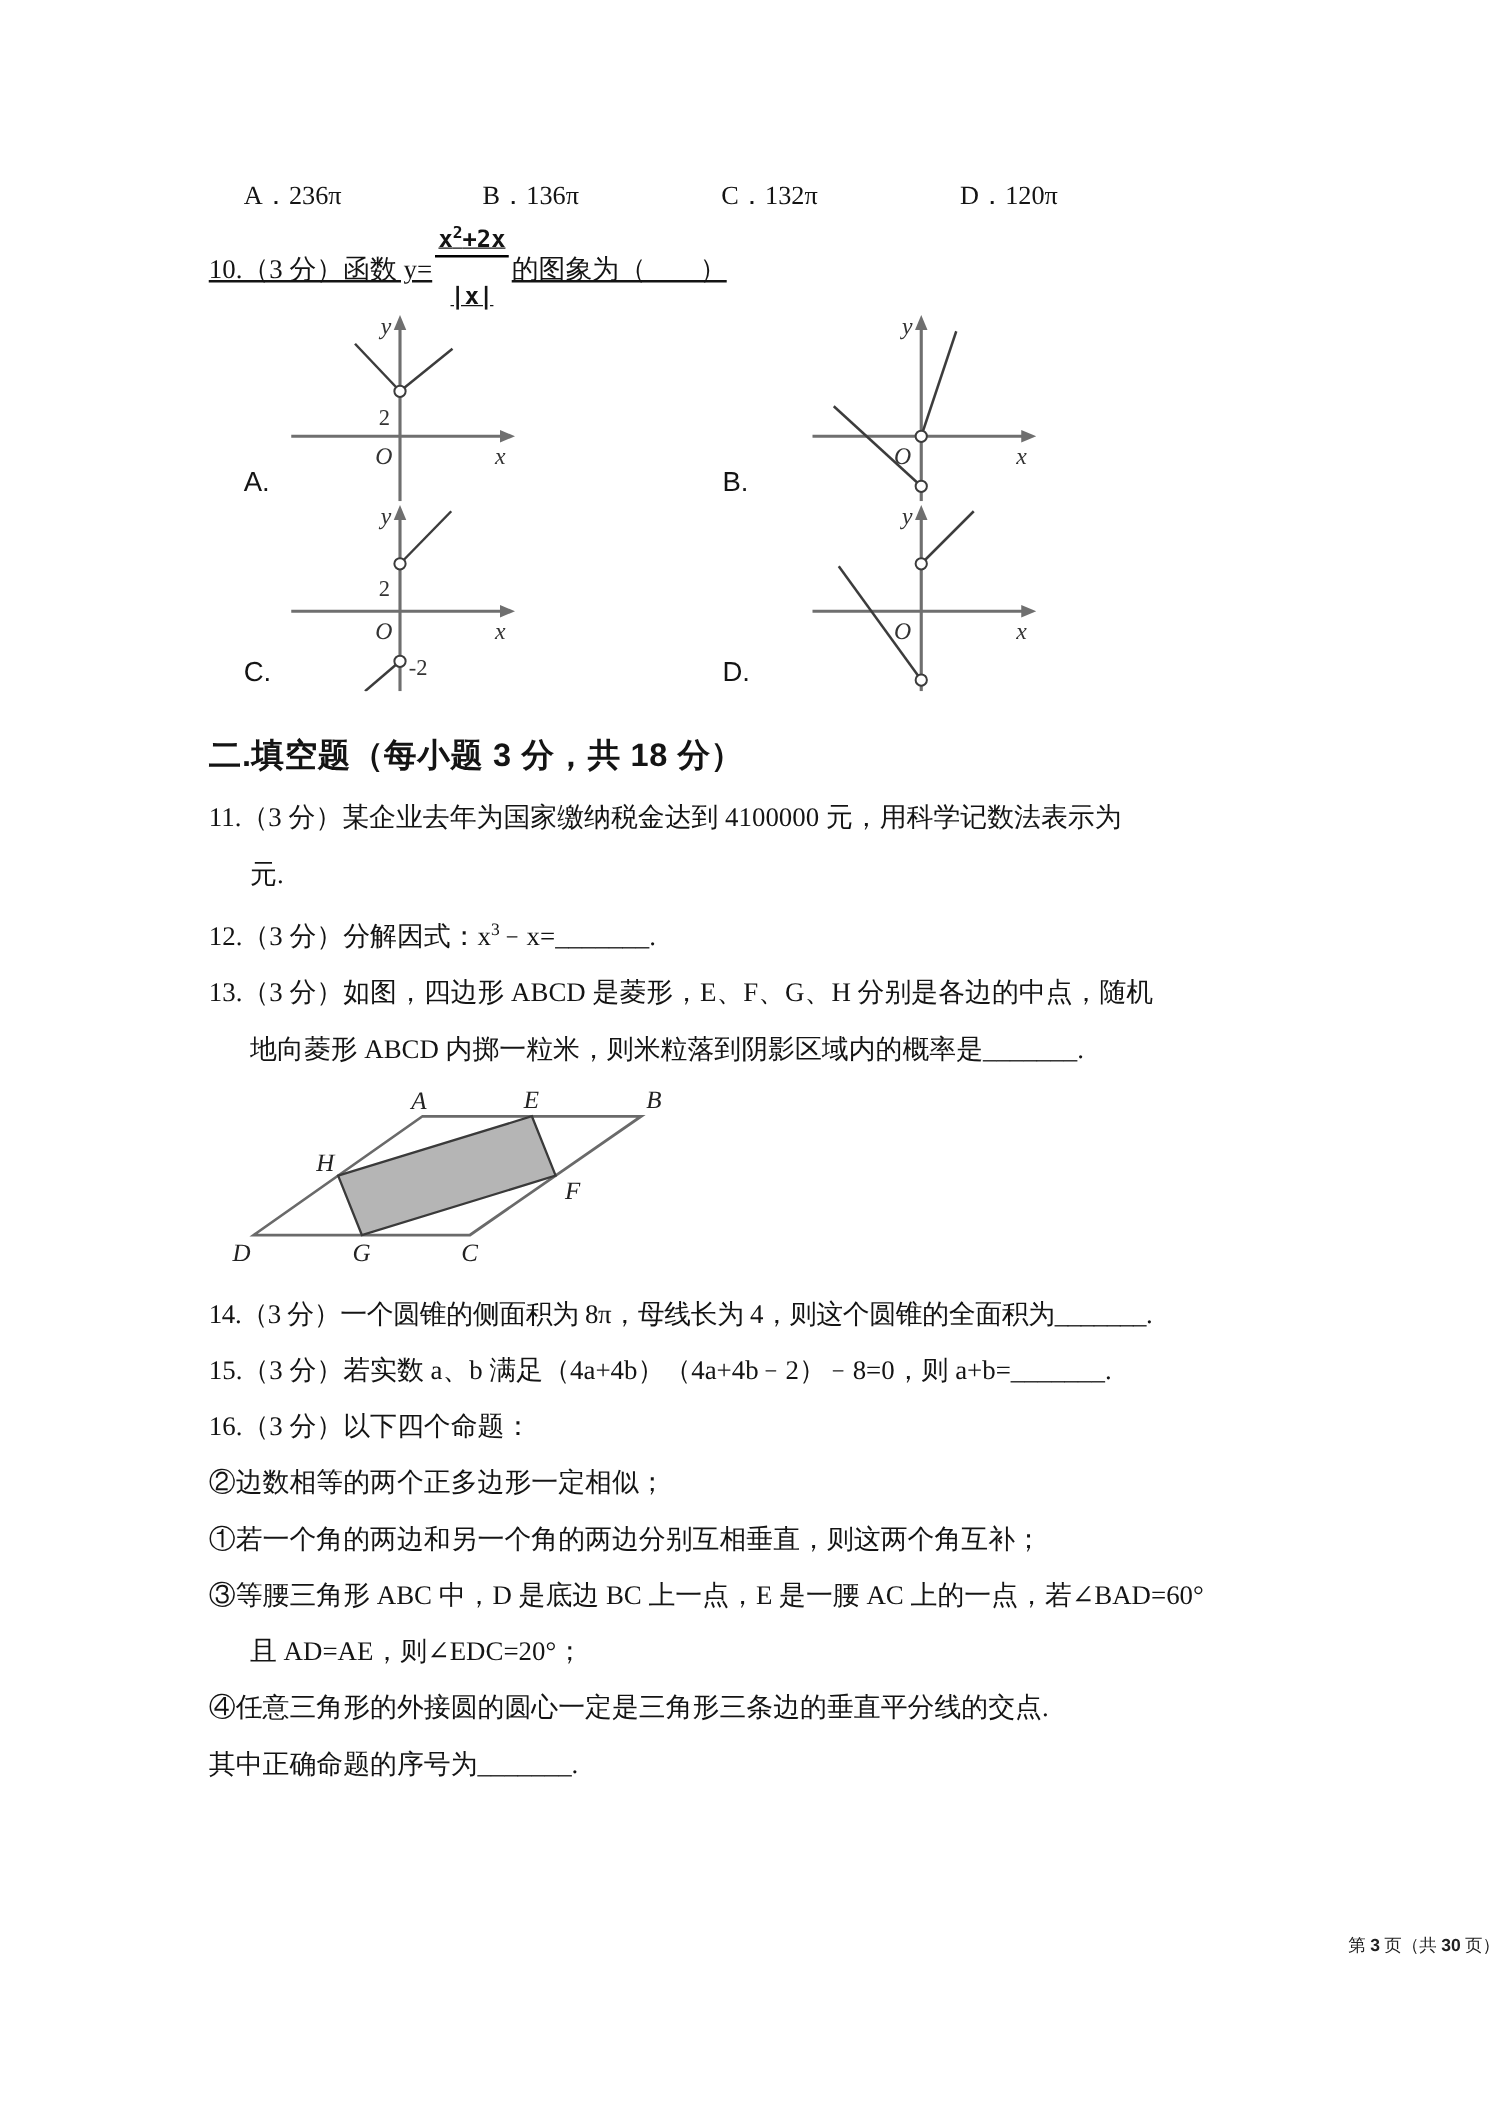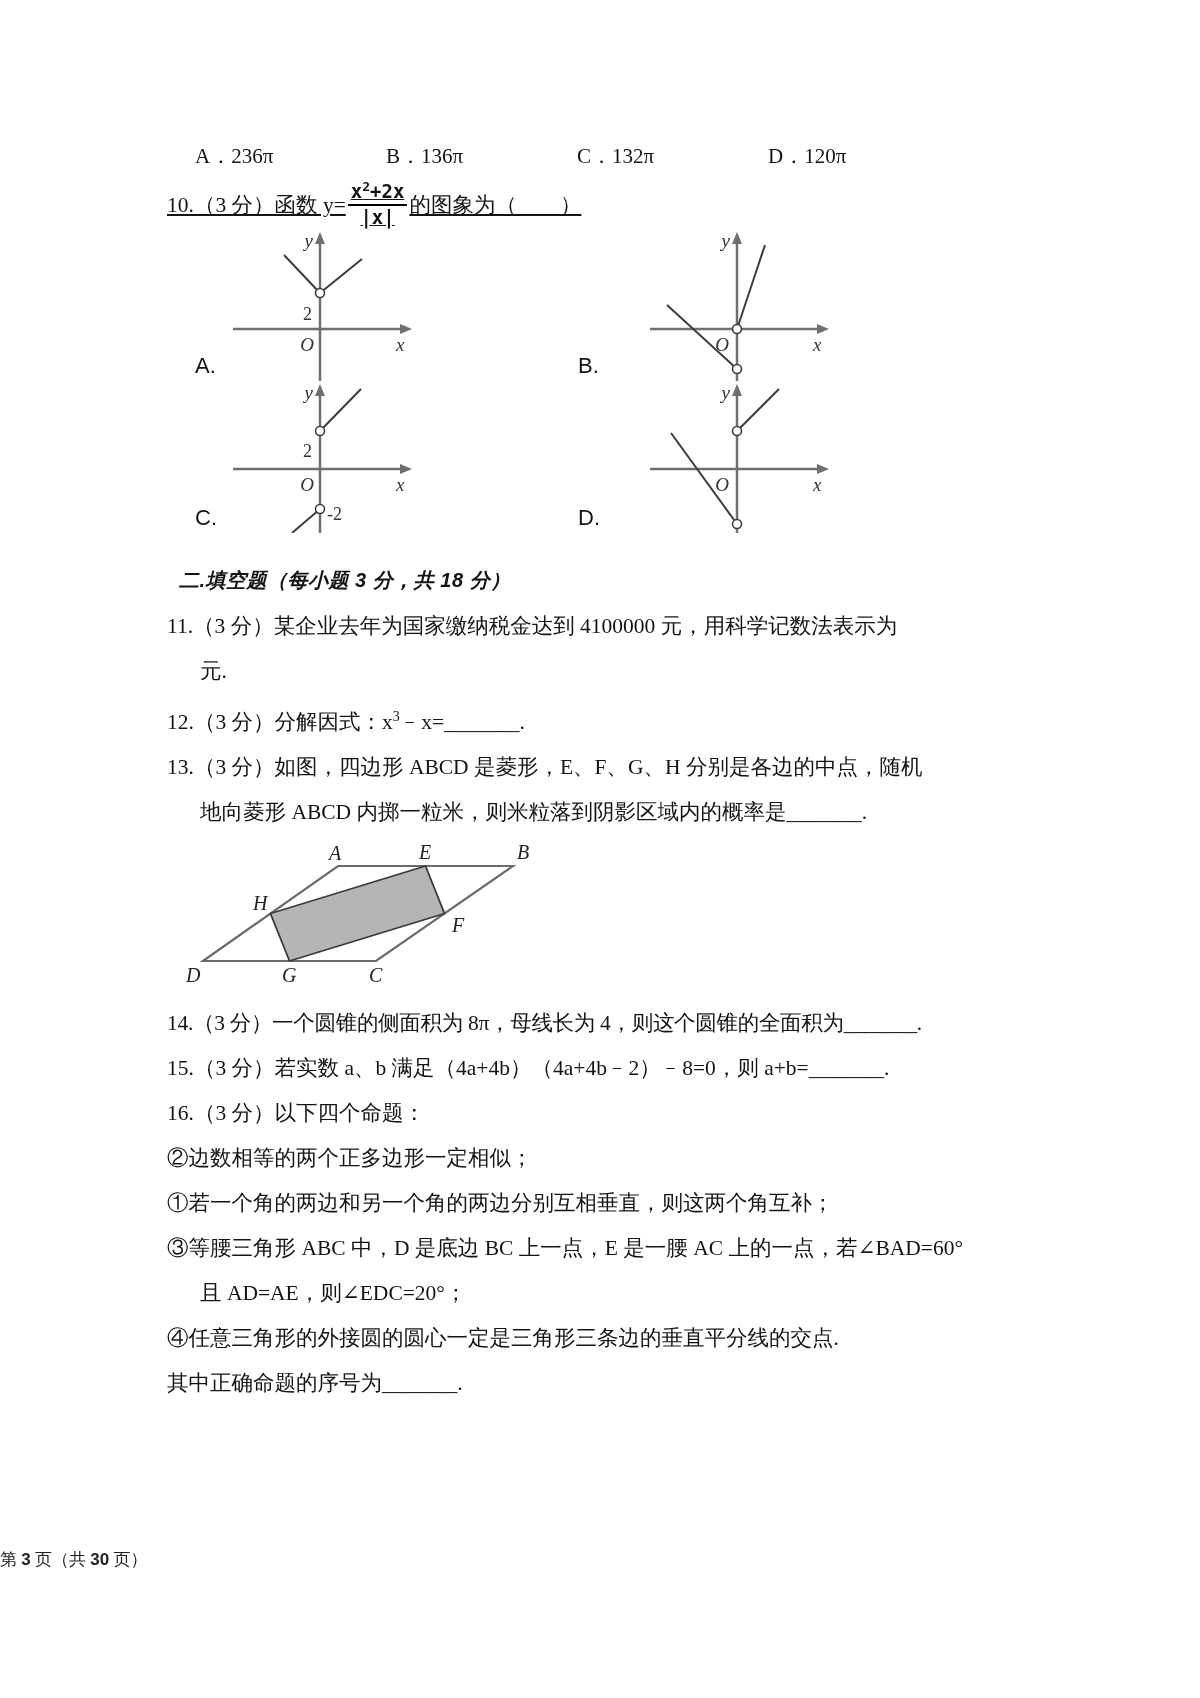--- a/index.html
+++ b/index.html
@@ -12,21 +12,21 @@
 
   
   .opts-row { display:flex; margin-left:30px; font-size:21px; }
   .opts-row .opt { width:191px; }
   .opts-row .opt:last-child { width:auto; }
 
   
   .stem { margin:10px 0 0 2px; font-size:21.5px; display:flex; align-items:center;text-decoration:underline; }
   .frac { display:inline-flex; flex-direction:column; align-items:center;
           font-size:19px; line-height:1.15; margin:0 2px; font-weight:bold;
-          font-family:"DejaVu Sans Mono","Liberation Mono",monospace; }
+          font-family:"DejaVu Sans Mono","Liberation Mono",monospace;gap:20px; }
   .frac .num { border-bottom:2px solid #000; padding:0 3px 1px; }
   .frac .den { padding-top:1px; }
   .frac sup { font-size:13px; }
 
   
   .graphs { margin-left:30px; }
   .graph-row { display:flex; }
   .gcell { position:relative; height:152px; }
   .gcell.left  { width:383px; }
   .gcell.right { width:auto; }
@@ -36,35 +36,35 @@
   .glabel { position:absolute; left:0; bottom:2px; font-size:22px;
             font-family:"Liberation Sans","DejaVu Sans",sans-serif; }
   .axis  { stroke:#6f6f6f; stroke-width:2.5; }
   .ah    { fill:#6f6f6f; }
   .curve { stroke:#3c3c3c; stroke-width:2; }
   .oc    { fill:#ffffff; stroke:#3c3c3c; stroke-width:1.6; }
   .lab   { font-family:"Liberation Serif",serif; font-style:italic; font-size:19px; fill:#333; }
   .lab.small { font-size:18px; font-style:normal; font-family:"Liberation Serif",serif; }
 
   
-  .section-heading { margin:34px 0 10px 14px; font-size:20px; font-weight:bold;
-                     font-family:"Liberation Sans","DejaVu Sans",sans-serif; letter-spacing:0.5px;font-style:italic; }
+  .section-heading { margin:34px 0 10px 2px; font-size:26px; font-weight:bold;
+                     font-family:"Liberation Sans","DejaVu Sans",sans-serif; letter-spacing:0.5px; }
   .qline { font-size:21.5px; line-height:45px; margin-left:2px; white-space:nowrap; }
   .qline.indent { padding-left:33px; }
   .qline.condensed { letter-spacing:-0.3px; }
 
   
   .figure13 { margin:8px 0 4px 8px; }
   .para  { fill:none; stroke:#6a6a6a; stroke-width:2.2; }
   .shade { stroke:#3a3a3a; stroke-width:1.8; }
   .flab  { font-family:"Liberation Serif",serif; font-style:italic; font-size:20px; fill:#222; }
 
   
-  .footer { position:absolute; left:0; right:0; top:1548px; text-align:left;
-            font-size:17px; color:#222; }
+  .footer { position:absolute; left:0; right:0; top:1548px; text-align:right;
+            font-size:14px; color:#222; }
   .footer b { font-family:"Liberation Sans","DejaVu Sans",sans-serif; }
 </style>
 </head>
 <body>
 
 <div class="page">
 
   <div class="opts-row">
     <span class="opt">A．236π</span>
     <span class="opt">B．136π</span>

